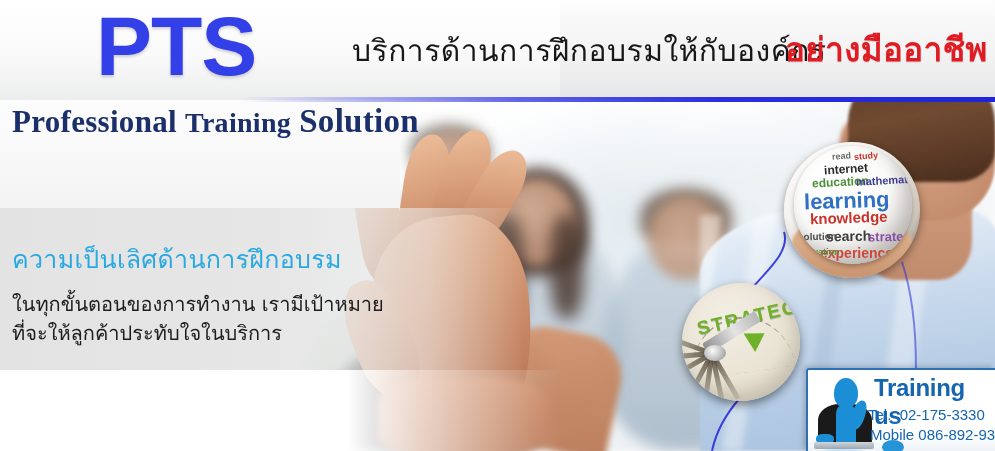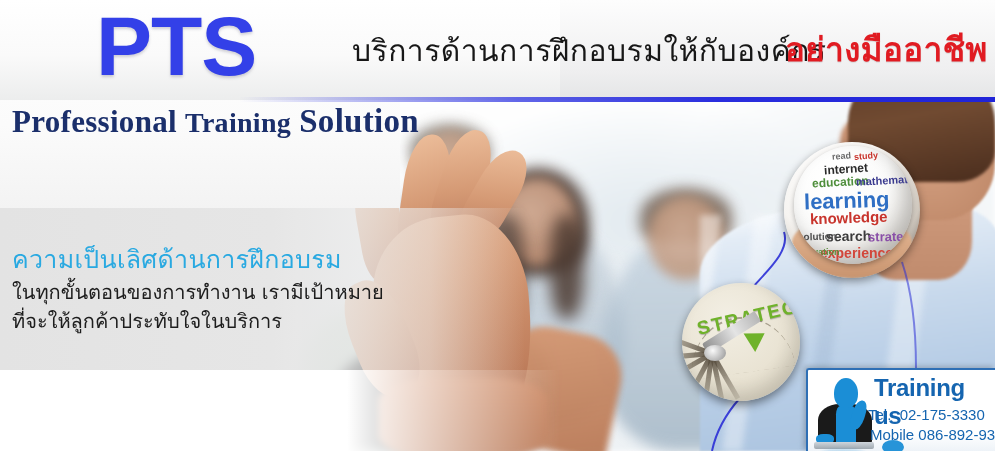--- a/index.html
+++ b/index.html
@@ -204,21 +204,21 @@
   }
   .sub-line .w2 { font-size:28px;margin-top:46px; }
   .sub-line .w3 { font-size:33px; }
 
   .lead-head {
     position:absolute; left:12px; top:228px;
     font-family:"DejaVu Sans", sans-serif;
     font-size:25px; color:#29a9e1; letter-spacing:.3px; white-space:nowrap;margin-top:11px;
   }
   .lead-body {
-    position:absolute; left:12px; top:278px;
+    position:absolute; left:12px; top:290px;
     font-family:"DejaVu Sans", sans-serif;
     font-size:20px; color:#1d1d1d; line-height:1.45; white-space:nowrap;
   }
   .site-url {
     position:absolute; left:18px; top:398px;
     font-family:"Liberation Sans", sans-serif;
     font-weight:700; font-size:22px; color:#121f7a; letter-spacing:.2px;
     white-space:nowrap;
   }
 

